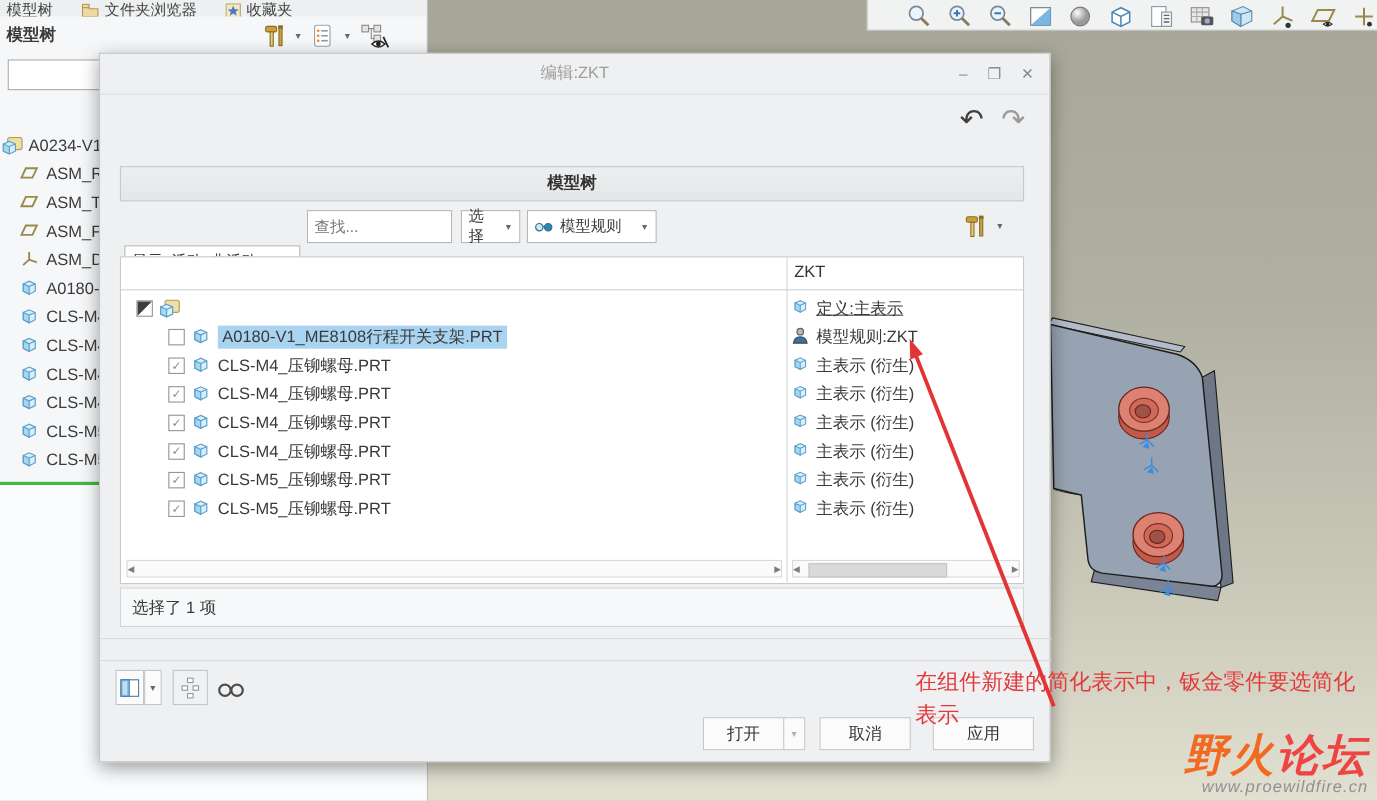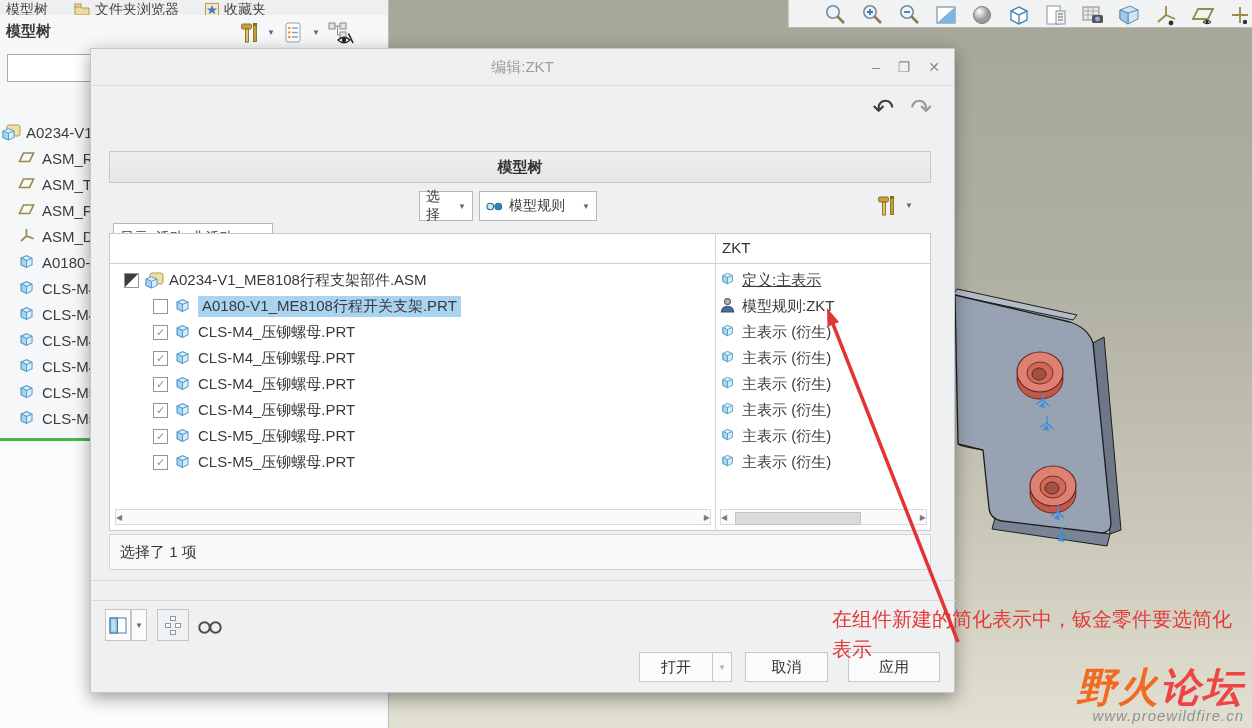--- a/index.html
+++ b/index.html
@@ -392,20 +392,21 @@
       <span id="undo">↶</span>
       <span id="redo">↷</span>
     </div>
 
     <div id="sect-header" class="abs">模型树</div>
 
     <div class="combo" style="left:22px;top:142px;width:160px;margin-top:32px;">
       <span>显示: 活动; 非活动</span>
         <span class="caret">▼</span>
     </div>
+    <input id="find-input" type="text" placeholder="查找..." style="">
     <div class="combo" style="left:328px;top:142px;width:54px;">
       <span>选择</span>
         <span class="caret">▼</span>
     </div>
     <div class="combo" style="left:388px;top:142px;width:118px;">
       <span class="tbico" style="width:17px;height:12px">
           <svg width="18" height="11" viewBox="0 0 19 11">
             <circle cx="4.8" cy="5.5" r="3.7" fill="#cfe7f2" stroke="#2e6f8e" stroke-width="1.2"></circle>
             <circle cx="13.8" cy="5.5" r="3.7" fill="#2e86ab" stroke="#2e6f8e" stroke-width="1.2"></circle>
             <line x1="8.5" y1="5" x2="10.1" y2="5" stroke="#2e6f8e" stroke-width="1.2"></line>
@@ -434,21 +435,20 @@
         <div class="trow" style="left: 33px; top: 218px;">
           <span class="cb partial"></span>
           <span class="ticon">
             <svg width="19" height="19" viewBox="0 0 19 19">
               <rect x="5" y="2" width="13" height="11" rx="2" fill="#eedfa6" stroke="#b39b55"></rect>
               <path d="M1 8 L6.5 5.6 L12 8 L12 14.5 L6.5 17 L1 14.5 Z" fill="#d8effb" stroke="#5b9ec9"></path>
               <path d="M1 8 L6.5 10.2 L6.5 17 L1 14.5 Z" fill="#a6d7f2" stroke="#5b9ec9"></path>
               <path d="M6.5 10.2 L12 8" fill="none" stroke="#5b9ec9"></path>
             </svg>
           </span>
-          <span class="">A0234-V1_ME8108行程支架部件.ASM</span>
         </div>
         <div class="trow" style="left: 629px; top: 218px; text-decoration: underline;">
           <span class="ticon" style="margin-right:3px">
             <svg width="15" height="15" viewBox="0 0 16 16">
               <path d="M3 4.8 L8 2.5 L13.2 4.8 L13.2 11 L8 13.6 L3 11 Z" fill="#d8effb" stroke="#5b9ec9"></path>
               <path d="M3 4.8 L8 7 L8 13.6 L3 11 Z" fill="#a6d7f2" stroke="#5b9ec9"></path>
               <path d="M8 7 L13.2 4.8" fill="none" stroke="#5b9ec9"></path>
             </svg>
           </span>
           <span>定义:主表示</span>

